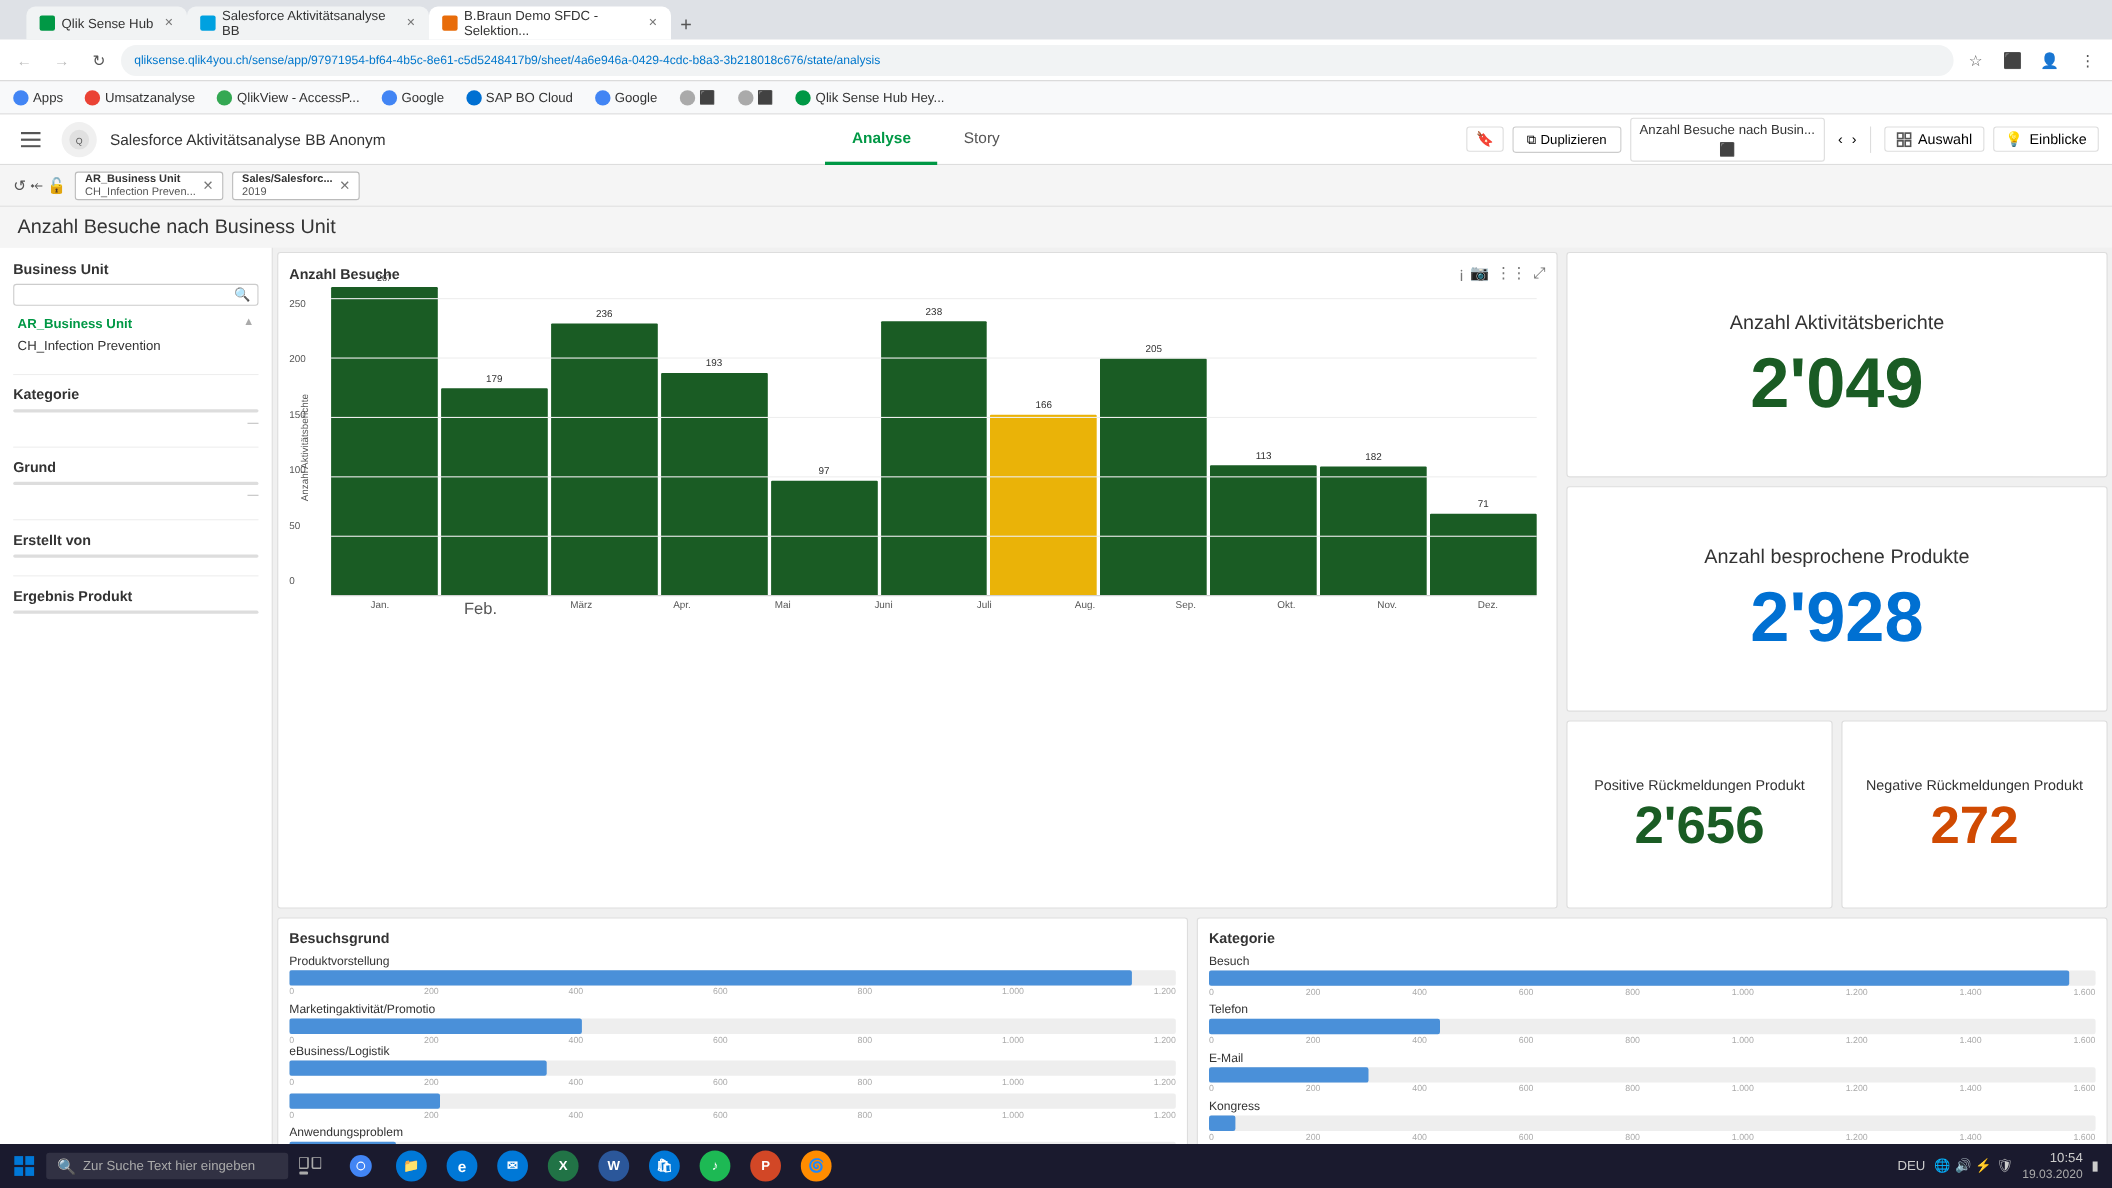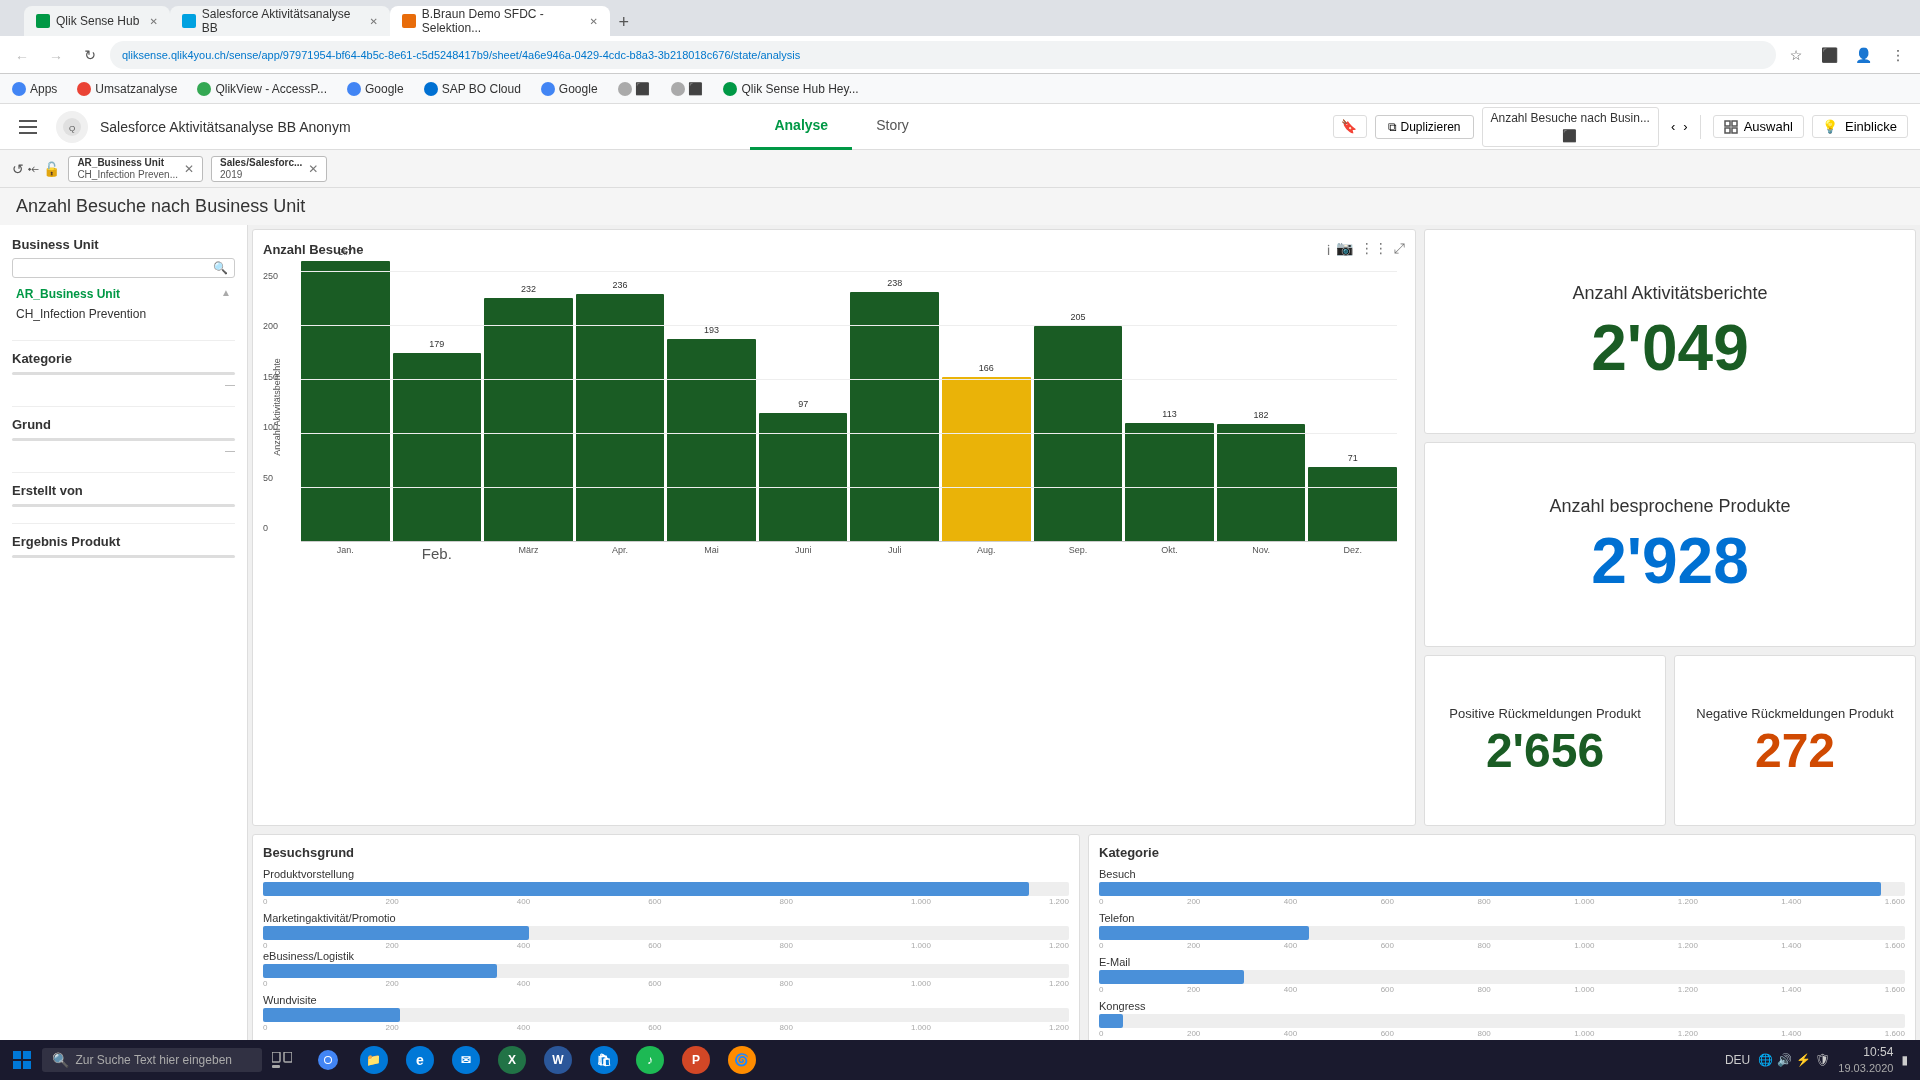--- a/index.html
+++ b/index.html
@@ -327,30 +327,27 @@
                 <span>Anzahl Aktivitätsberichte</span>
               </div>
 
               <div id="bar-chart-bars" style="position:absolute;left:38px;right:8px;top:4px;height:270px;display:flex;align-items:flex-end;gap:3px;">
               <div style="flex: 1 1 0%; background: rgb(26, 92, 36); position: relative; border-radius: 1px 1px 0px 0px; height: 280px; cursor: pointer; font-family: Liberation Serif, serif;">
                     <span style="position: absolute; top: -14px; left: 50%; transform: translateX(-50%); font-size: 9px; color: rgb(51, 51, 51); white-space: nowrap;">267</span>
                   </div>
                   <div style="flex: 1 1 0%; background: rgb(26, 92, 36); position: relative; border-radius: 1px 1px 0px 0px; height: 188px; cursor: pointer;">
                     <span style="position: absolute; top: -14px; left: 50%; transform: translateX(-50%); font-size: 9px; color: rgb(51, 51, 51); white-space: nowrap;">179</span>
                   </div>
-                  <div style="flex: 1 1 0%; background: rgb(26, 92, 36); position: relative; border-radius: 1px 1px 0px 0px; height: 243px; cursor: pointer;">
-                    <span style="position: absolute; top: -14px; left: 50%; transform: translateX(-50%); font-size: 9px; color: rgb(51, 51, 51); white-space: nowrap;">232</span>
-                  </div>
                   <div style="flex: 1 1 0%; background: rgb(26, 92, 36); position: relative; border-radius: 1px 1px 0px 0px; height: 247px; cursor: pointer;">
                     <span style="position: absolute; top: -14px; left: 50%; transform: translateX(-50%); font-size: 9px; color: rgb(51, 51, 51); white-space: nowrap;">236</span>
                   </div>
                   <div style="flex: 1 1 0%; background: rgb(26, 92, 36); position: relative; border-radius: 1px 1px 0px 0px; height: 202px; cursor: pointer;">
                     <span style="position: absolute; top: -14px; left: 50%; transform: translateX(-50%); font-size: 9px; color: rgb(51, 51, 51); white-space: nowrap;">193</span>
                   </div>
-                  <div style="flex: 1 1 0%; background: rgb(26, 92, 36); position: relative; border-radius: 1px 1px 0px 0px; height: 128px; cursor: pointer;">
+                  <div style="flex: 1 1 0%; background: rgb(26, 92, 36); position: relative; border-radius: 1px 1px 0px 0px; height: 104px; cursor: pointer;">
                     <span style="position: absolute; top: -14px; left: 50%; transform: translateX(-50%); font-size: 9px; color: rgb(51, 51, 51); white-space: nowrap;">97</span>
                   </div>
                   <div style="flex: 1 1 0%; background: rgb(26, 92, 36); position: relative; border-radius: 1px 1px 0px 0px; height: 249px; cursor: pointer;">
                     <span style="position: absolute; top: -14px; left: 50%; transform: translateX(-50%); font-size: 9px; color: rgb(51, 51, 51); white-space: nowrap;">238</span>
                   </div>
                   <div style="flex: 1 1 0%; background: #eab308; position: relative; border-radius: 1px 1px 0px 0px; height: 164px; cursor: pointer;">
                     <span style="position: absolute; top: -14px; left: 50%; transform: translateX(-50%); font-size: 9px; color: rgb(51, 51, 51); white-space: nowrap;">166</span>
                   </div>
                   <div style="flex: 1 1 0%; background: rgb(26, 92, 36); position: relative; border-radius: 1px 1px 0px 0px; height: 215px; cursor: pointer;">
                     <span style="position: absolute; top: -14px; left: 50%; transform: translateX(-50%); font-size: 9px; color: rgb(51, 51, 51); white-space: nowrap;">205</span>
@@ -461,21 +458,20 @@
                     <span>0</span>
                     <span>200</span>
                     <span>400</span>
                     <span>600</span>
                     <span>800</span>
                     <span>1.000</span>
                     <span>1.200</span>
                   </div>
                 </div>
                 <div style="margin-bottom: 6px;">
-                  <div style="font-size: 11px; color: rgb(51, 51, 51); margin-bottom: 2px;">Wundvisite</div>
                   <div style="background: rgb(238, 238, 238); height: 14px; border-radius: 2px; position: relative;">
                     <div style="height: 100%; background: rgb(74, 144, 217); border-radius: 2px; width: 17%;"></div>
                   </div>
                   <div style="display: flex; justify-content: space-between; font-size: 8px; color: rgb(170, 170, 170); margin-top: 1px;">
                     <span>0</span>
                     <span>200</span>
                     <span>400</span>
                     <span>600</span>
                     <span>800</span>
                     <span>1.000</span>

